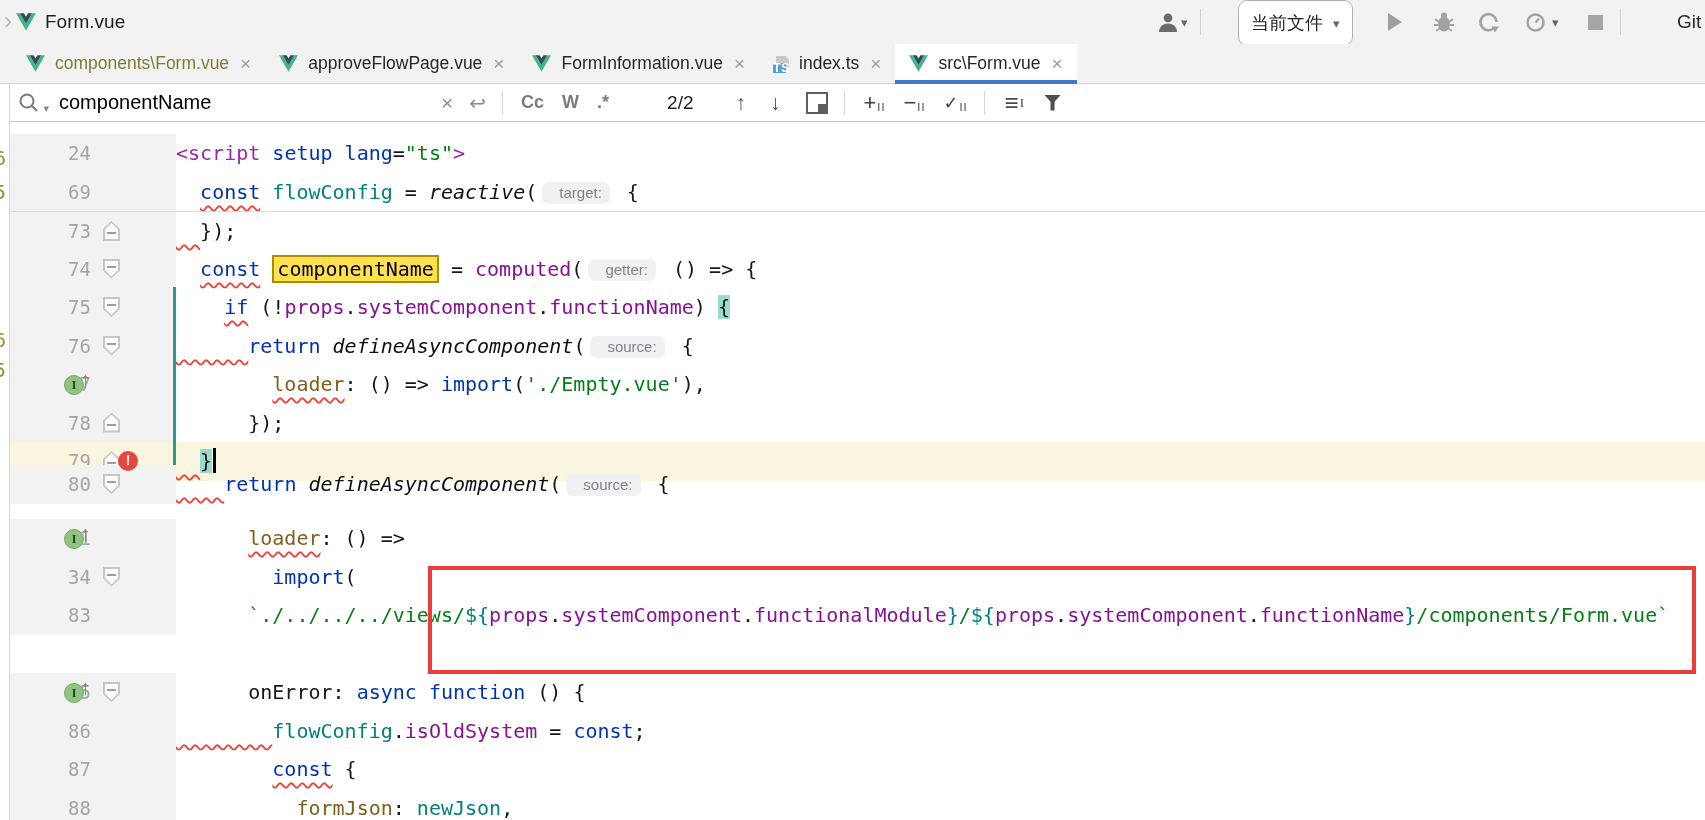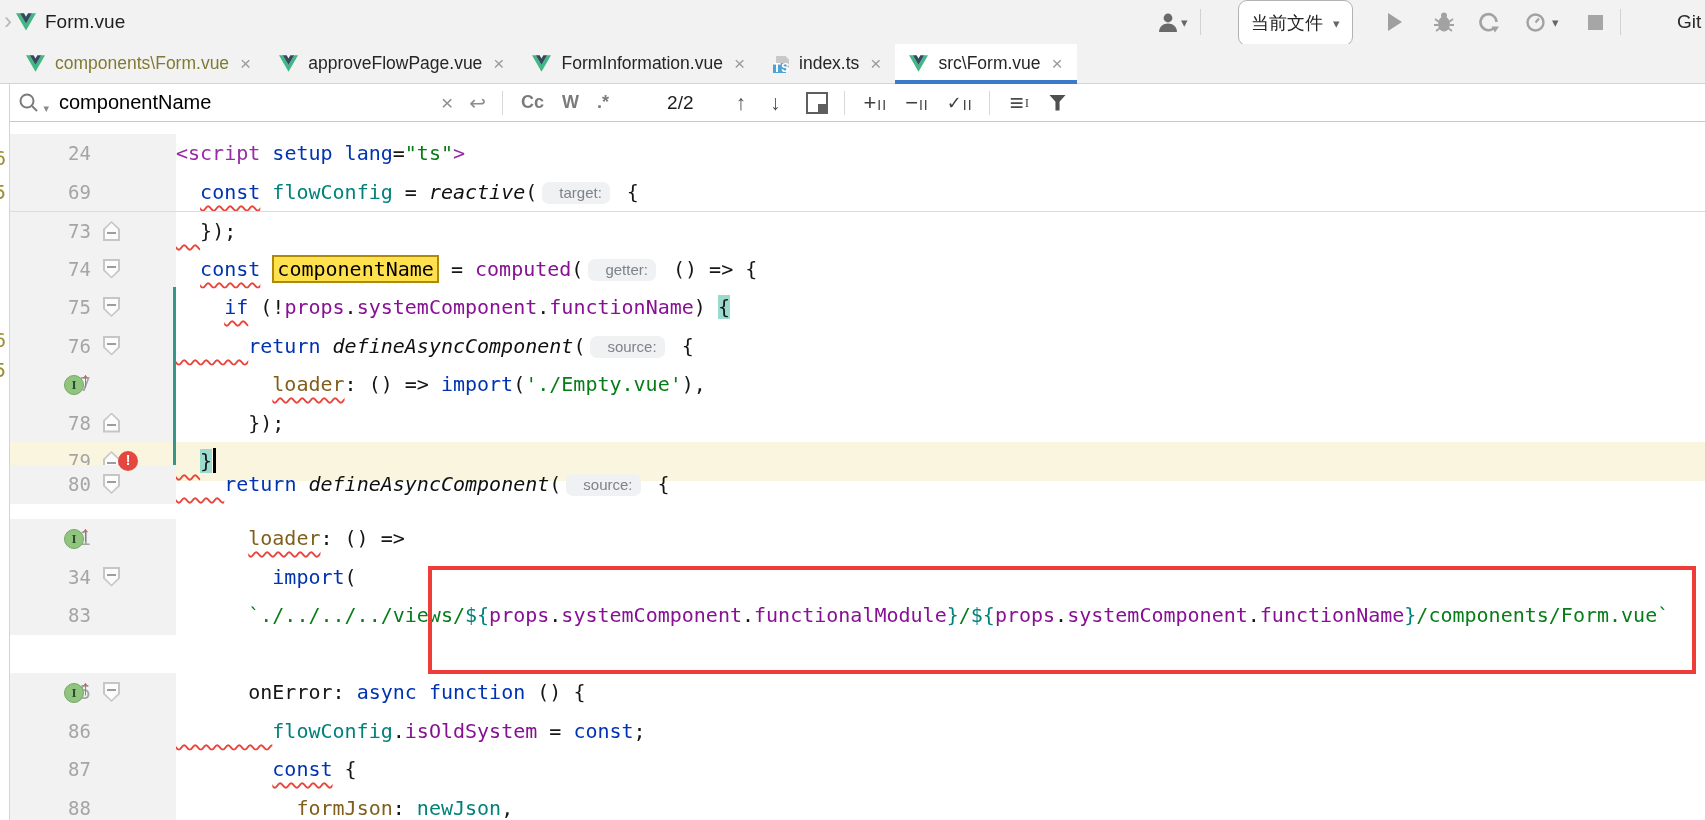--- a/index.html
+++ b/index.html
@@ -50,21 +50,21 @@
   .sb-ic{color:#8d8d8d;font-size:21px;flex:none;}
   .sb-clear{margin-left:2px;} .sb-nl{margin-left:16px;font-size:20px;}
   .sb-div{width:1px;height:24px;background:#d8d8d8;margin:0 0 0 16px;flex:none;}
   .sb-tog{color:#7b7b7b;font-size:18px;font-weight:600;margin-left:18px;flex:none;}
   .sb-count{color:#1d1d1d;font-size:19px;margin-left:58px;flex:none;}
   .sb-arrow{color:#4f4f4f;font-size:21px;margin-left:42px;flex:none;}
   .sb-arrow2{margin-left:24px;}
   .selbox{position:relative;width:18px;height:18px;border:2px solid #5e5e5e;margin-left:26px;flex:none;}
   .selbox i{position:absolute;right:0;bottom:0;width:8px;height:8px;background:#5e5e5e;}
   .occ{display:flex;align-items:flex-end;margin-left:18px;color:#3f3f3f;flex:none;}
-  .occ .b{font-size:22px;line-height:20px;} .occ .s{font-size:14px;letter-spacing:1px;margin-left:1px;}
+  .occ .b{font-size:22px;line-height:20px;} .occ .s{font-size:11px;letter-spacing:1px;margin-left:1px;}
   .lines-ic{display:flex;align-items:center;margin-left:20px;color:#4a4a4a;flex:none;}
   .lines-ic .b{font-size:24px;} .lines-ic .s{font-size:13px;font-family:"Liberation Serif",serif;margin-left:1px;}
   .funnel{width:17px;height:16px;background:#4f4f4f;margin-left:20px;flex:none;
     clip-path:polygon(0 0,100% 0,62% 45%,62% 100%,38% 100%,38% 45%);}
 
   
   .editor{position:absolute;left:0;top:122px;width:1705px;height:698px;background:#fff;}
   .row{position:absolute;left:0;width:1705px;height:38.5px;display:flex;padding-left:9px;box-sizing:border-box;}
   .row.cur{background:#f9f5df;}
   .row.sep{border-top:1px solid #dcdcdc;}

